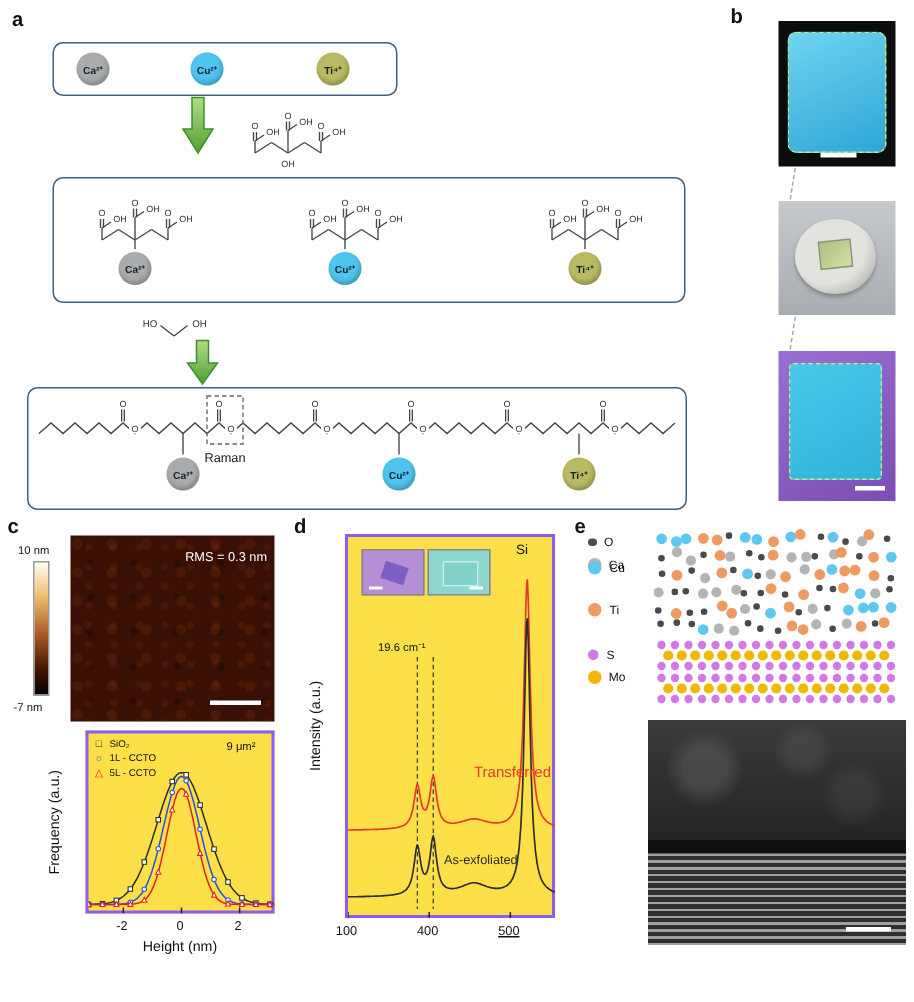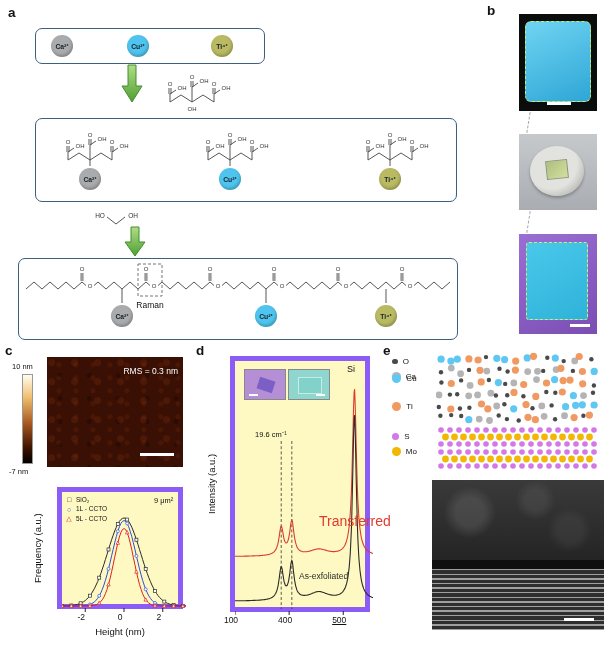--- a/index.html
+++ b/index.html
@@ -7,21 +7,21 @@
 body{width:609px;height:668px;font-family:"Liberation Sans",sans-serif;color:#111}
 .fig{position:relative;width:609px;height:668px;background:#fff;overflow:hidden}
 .abs{position:absolute}
 .plabel{position:absolute;font-size:13.5px;font-weight:bold;line-height:1}
 .schembox{position:absolute;border:1.3px solid #3e5f80;border-radius:7px}
 .chip{position:absolute;width:22px;height:22px;border-radius:50%;display:flex;align-items:center;justify-content:center;
   font-size:6.8px;font-weight:bold;color:#15212b;z-index:2;box-shadow:inset -1px -2px 3px rgba(0,0,0,.22)}
 .bimg{position:absolute;left:519px;width:78px;overflow:hidden}
 .sbar{position:absolute;background:#fff}
 .bconn{position:absolute;width:0;border-left:1.2px dashed #a8a8a8;transform:rotate(9deg)}
-.plot{position:absolute;border:5px solid #8b5cf6;background:#fef9c3}
+.plot{position:absolute;border:2px solid #8b5cf6;background:#fde047}
 .xticks{position:absolute;font-size:8.5px}
 .xticks span{position:absolute;transform:translateX(-50%);top:0}
 .axlab{position:absolute;font-size:9.5px;text-align:center}
 .vlab{position:absolute;display:flex;align-items:center;justify-content:center;writing-mode:vertical-rl;
   transform:rotate(180deg);font-size:9.5px;white-space:nowrap}
 .hleg{position:absolute;left:3px;top:3px;font-size:6.5px;line-height:1.45}
 .hleg .row{display:flex;align-items:center;gap:3px}
 .hleg .mk{font-size:7px;width:8px;display:inline-block;text-align:center;line-height:1}
 .ann{position:absolute;font-size:7.5px}
 .elegrow{position:absolute;display:flex;align-items:center;font-size:8px}
@@ -30,21 +30,21 @@
 .film1{position:absolute;left:6px;top:7px;width:66px;height:81px;border-radius:6px;
   background:linear-gradient(155deg,#6fd4f2,#2ea6d6);border:1.5px dashed #cde96e}
 .film3{position:absolute;left:7px;top:8px;width:62px;height:78px;border-radius:3px;
   background:linear-gradient(150deg,#49c8ea,#2fb2da);border:1.5px dashed #d8e97a}
 .dish{position:absolute;left:11px;top:12px;width:54px;height:50px;border-radius:50%;
   background:radial-gradient(circle at 40% 35%,#e2e2df 0 55%,#c2c2bd 75%,#b0b0ab);box-shadow:0 2px 3px rgba(60,60,60,.4)}
 .dchip{position:absolute;left:27px;top:26px;width:22px;height:19px;border:0.5px solid #8a9474;
   background:linear-gradient(140deg,#aebf7e,#d3dfa0);transform:rotate(-6deg)}
 .cscale{position:absolute;left:22px;top:374px;width:11px;height:90px;border:0.5px solid #999;
   background:linear-gradient(to bottom,#fffdf0 0%,#f0c070 25%,#a85820 55%,#401400 82%,#000 100%)}
-.afm{position:absolute;left:47px;top:357px;width:136px;height:110px;
+.afm{position:absolute;left:47px;top:357px;width:136px;height:124px;
   background:
    radial-gradient(circle at 20% 30%, rgba(150,60,20,.20) 0 3px, transparent 4px),
    radial-gradient(circle at 70% 60%, rgba(150,60,20,.16) 0 2px, transparent 3px),
    radial-gradient(circle at 45% 80%, rgba(15,4,0,.35) 0 2px, transparent 3px),
    #3a1004;
   background-size:23px 19px,17px 13px,29px 23px,auto}
 .tem{position:absolute;left:432px;top:480px;width:172px;height:150px;background:#222;overflow:hidden}
 .tem-top{position:absolute;left:0;right:0;top:0;height:54%;
   background:
    radial-gradient(circle at 22% 40%, rgba(150,150,150,.22) 0 14px, transparent 26px),
@@ -357,21 +357,21 @@
     <div class="inset" style="left:9px;top:8px;width:42px;height:31px;background:#b48fd6">
       <div class="abs" style="left:13px;top:9px;width:16px;height:12px;background:#7b5fc4;transform:rotate(18deg)"></div>
       <div class="sbar" style="left:4px;bottom:3px;width:9px;height:2px"></div>
     </div>
     <div class="inset" style="left:53px;top:8px;width:42px;height:31px;background:#8ed6ce">
       <div class="abs" style="left:9px;top:7px;width:24px;height:17px;border:1px solid rgba(255,255,255,.55);background:rgba(120,205,195,.5)"></div>
       <div class="sbar" style="right:4px;bottom:3px;width:9px;height:2px"></div>
     </div>
     <span class="abs" style="left:112px;top:3px;font-size:9px">Si</span>
     <span class="abs" style="left:20px;top:68px;width:64px;font-size:7.5px">19.6 cm⁻¹</span>
-    <span class="abs" style="left: 84px; top: 152px; font-size: 14px; color: rgb(224, 58, 47);">Transferred</span>
+    <span class="abs" style="left: 84px; top: 152px; font-size: 10px; color: rgb(224, 58, 47);">Transferred</span>
     <span class="abs" style="left: 64px; top: 210px; font-size: 8.5px; color: rgb(43, 43, 43);">As-exfoliated</span>
   </div>
   <div class="xticks" id="raman-xticks" style="left:231px;top:615px;width:138px">
       <span style="left: 0px;">100</span>
       <span style="left: 54.1176px;">400</span>
       <span style="left: 108.235px; text-decoration: underline;">500</span>
     </div>
 
   <div class="elegrow" style="left:392px;top:357px">
     <span class="edot" style="background: rgb(74, 74, 74); width: 5.72px; height: 5.72px;"></span>

